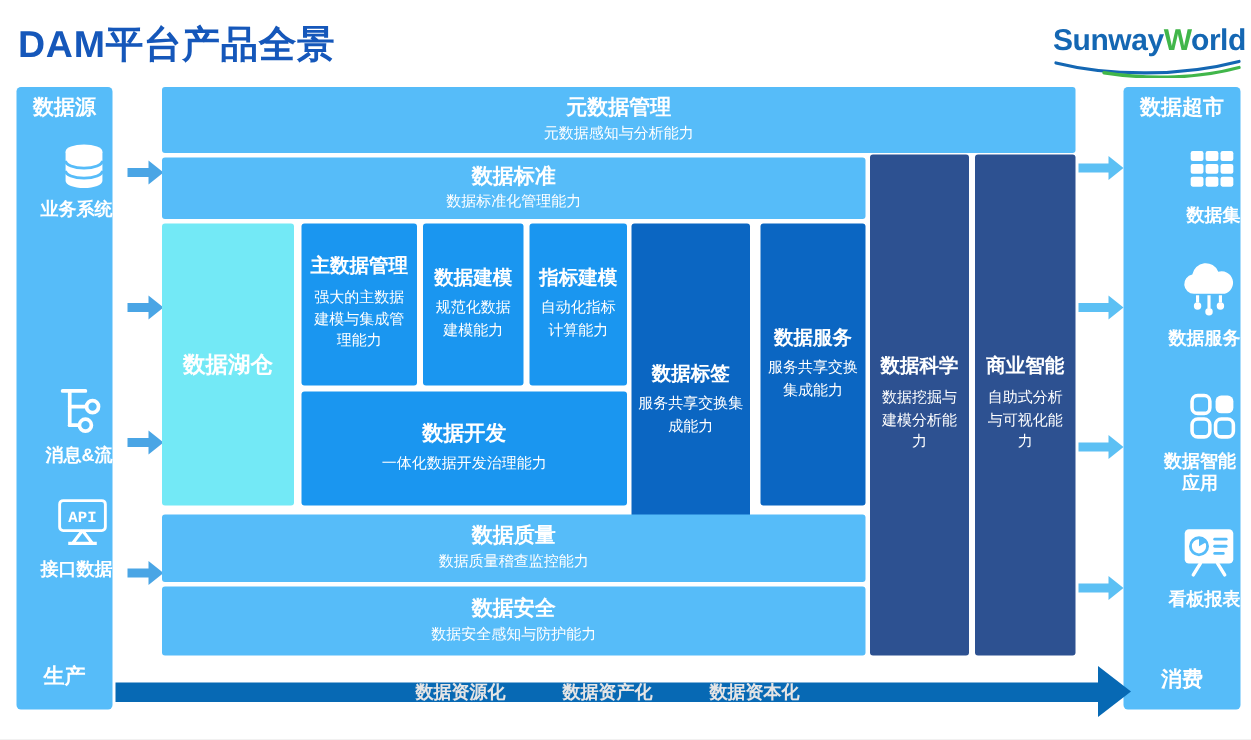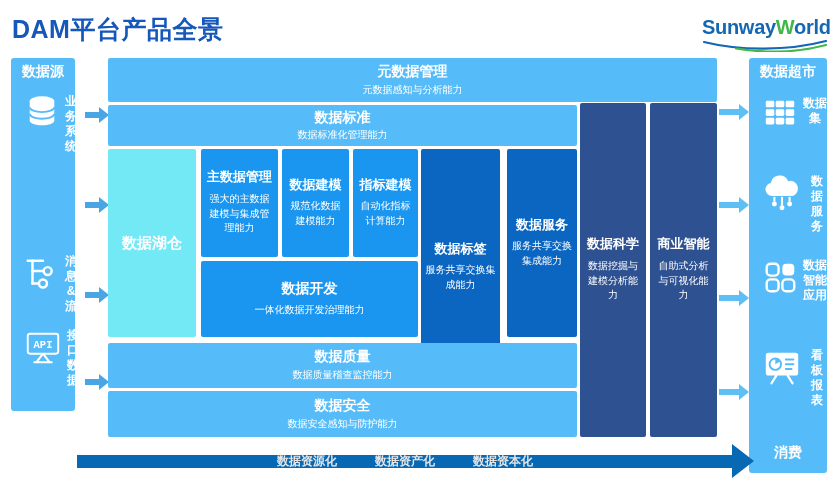--- a/index.html
+++ b/index.html
@@ -15,26 +15,26 @@
   }
   
   .logo { position:absolute; left:702px; top:16px; width:128px; text-align:center; }
   .logo-text { font-size:20px; font-weight:bold; letter-spacing:-0.3px; white-space:nowrap; }
   .logo-blue { color:#1467b3; }
   .logo-green { color:#41b64a; }
   
   .side {
     position:absolute; background:#56bcf9; border-radius:3px; color:#fff; top:58px;
   }
-  .side-left  { left:11px;  width:64px; height:353px; }
+  .side-left  { left:11px;  width:64px; height:415px; }
   .side-right { left:749px; width:78px; height:415px; }
   .side-header { position:absolute; top:5px; left:0; right:0; text-align:center;
     font-size:14px; font-weight:bold; }
-  .side-item { position:absolute; left:12px; right:0; display:flex; flex-direction:row;
-    align-items:flex-start; gap:4px; }
+  .side-item { position:absolute; left:0; right:0; display:flex; flex-direction:column;
+    align-items:flex-end; gap:4px; }
   .side-item .lbl { font-size:12px; font-weight:bold; text-align:center; line-height:1.25; }
   .side-footer { position:absolute; left:0; right:0; text-align:center;
     font-size:14px; font-weight:bold; }
   .wrap-narrow { width:54px; }
   
   .blk {
     position:absolute; border-radius:2px; color:#fff; display:flex;
     flex-direction:column; align-items:center; justify-content:center;
     text-align:center; padding:2px 4px;
   }

